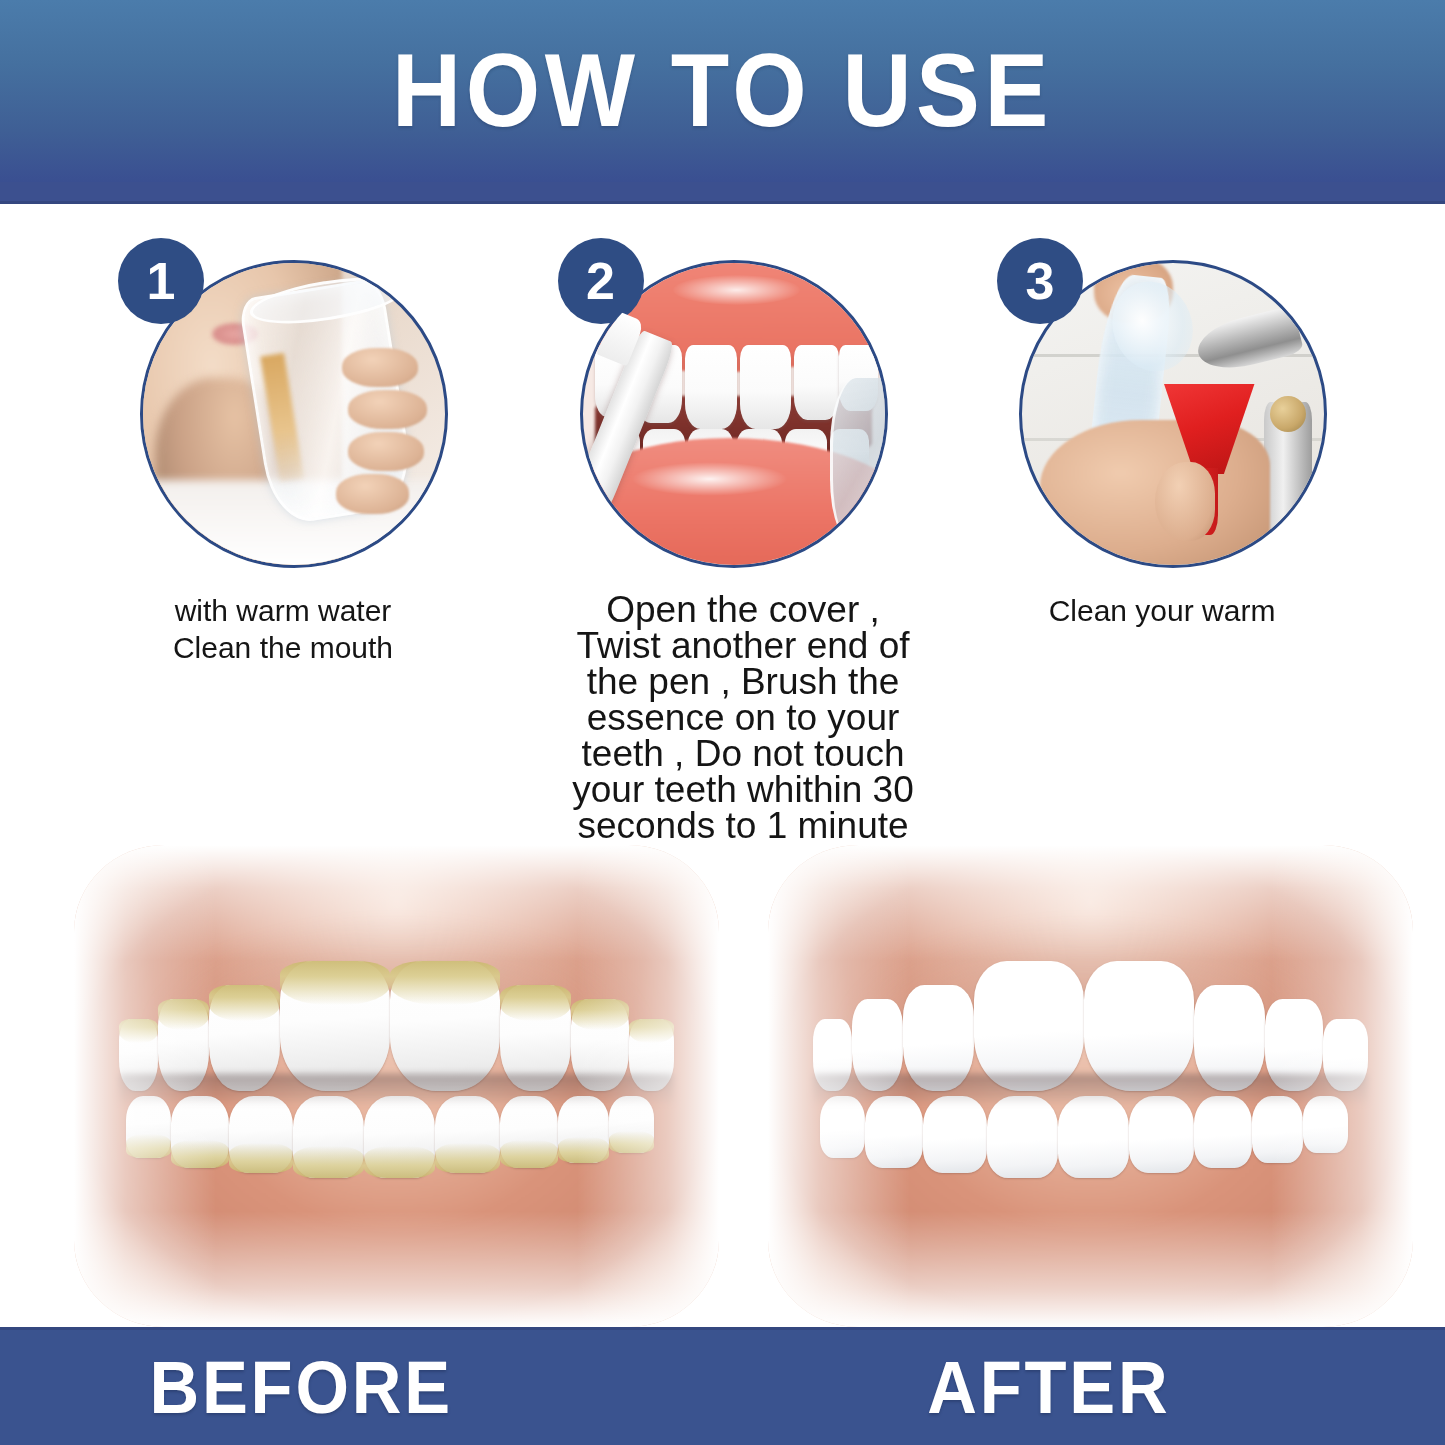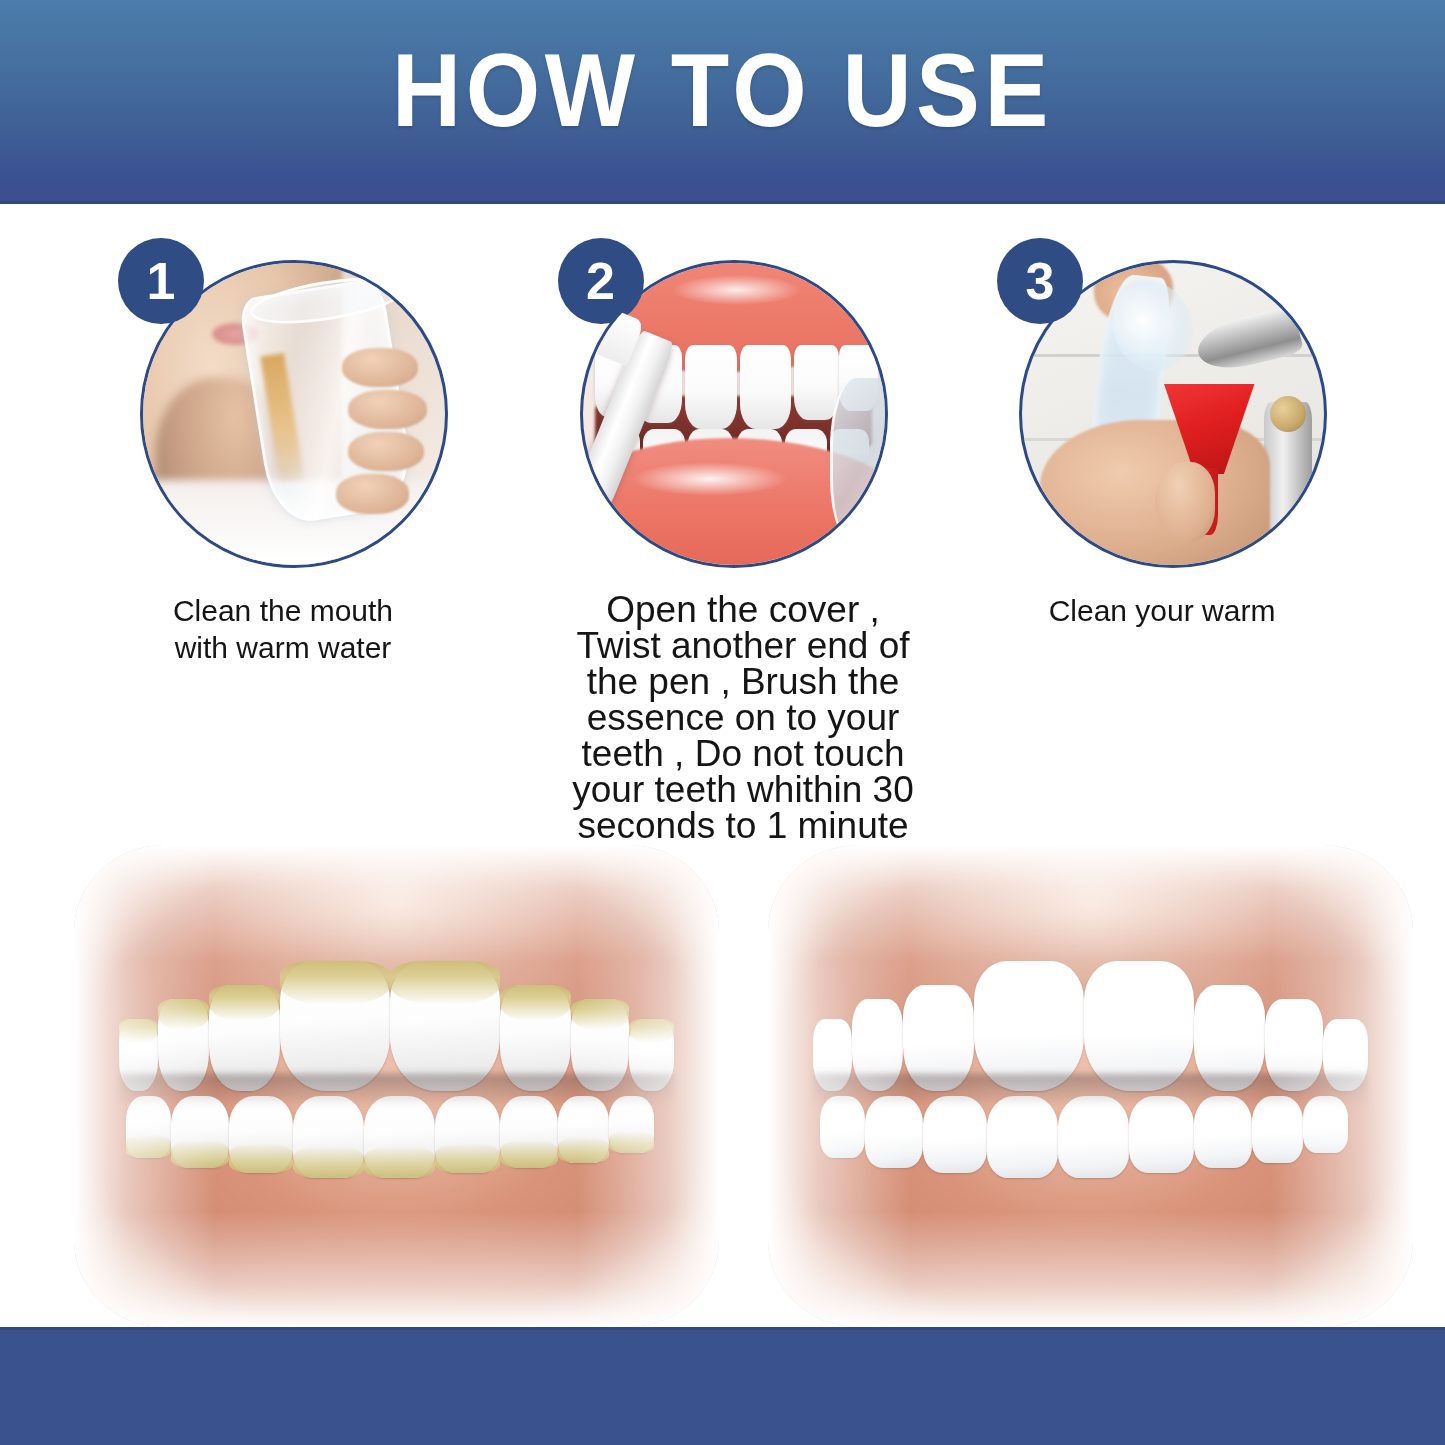--- a/index.html
+++ b/index.html
@@ -438,22 +438,22 @@
           <div class="glass-rim"></div>
           <div class="water-line"></div>
           <div class="finger f1"></div>
           <div class="finger f2"></div>
           <div class="finger f3"></div>
           <div class="finger f4"></div>
         </div>
         <div class="badge">1</div>
       </div>
       <div class="step-caption">
+        <div>with warm water</div>
         <div>Clean the mouth</div>
-        <div>with warm water</div>
       </div>
     </div>
 
     <div class="step step-2">
       <div class="step-circle-wrap">
         <div class="step-photo ph2">
           <div class="upper-lip"></div>
           <div class="mouth-dark"></div>
 
           <div class="tooth-u" style="left:4%;width:13%;height:24%"></div>
@@ -559,15 +559,21 @@
         <div class="tooth lower" style="left:75%;top:52%; width:8%;  height:14%"></div>
         <div class="tooth lower" style="left:83%;top:52%; width:7%;  height:12%"></div>
       </div>
       <div class="bite-shadow"></div>
       <div class="gum-fade"></div>
     </div>
 
   </div>
 
   <div class="bottom-band">
+    <div class="bottom-half left">
+      <span class="bottom-label">BEFORE</span>
+    </div>
+    <div class="bottom-half right">
+      <span class="bottom-label">AFTER</span>
+    </div>
   </div>
 
 </div>
 
 </body></html>

